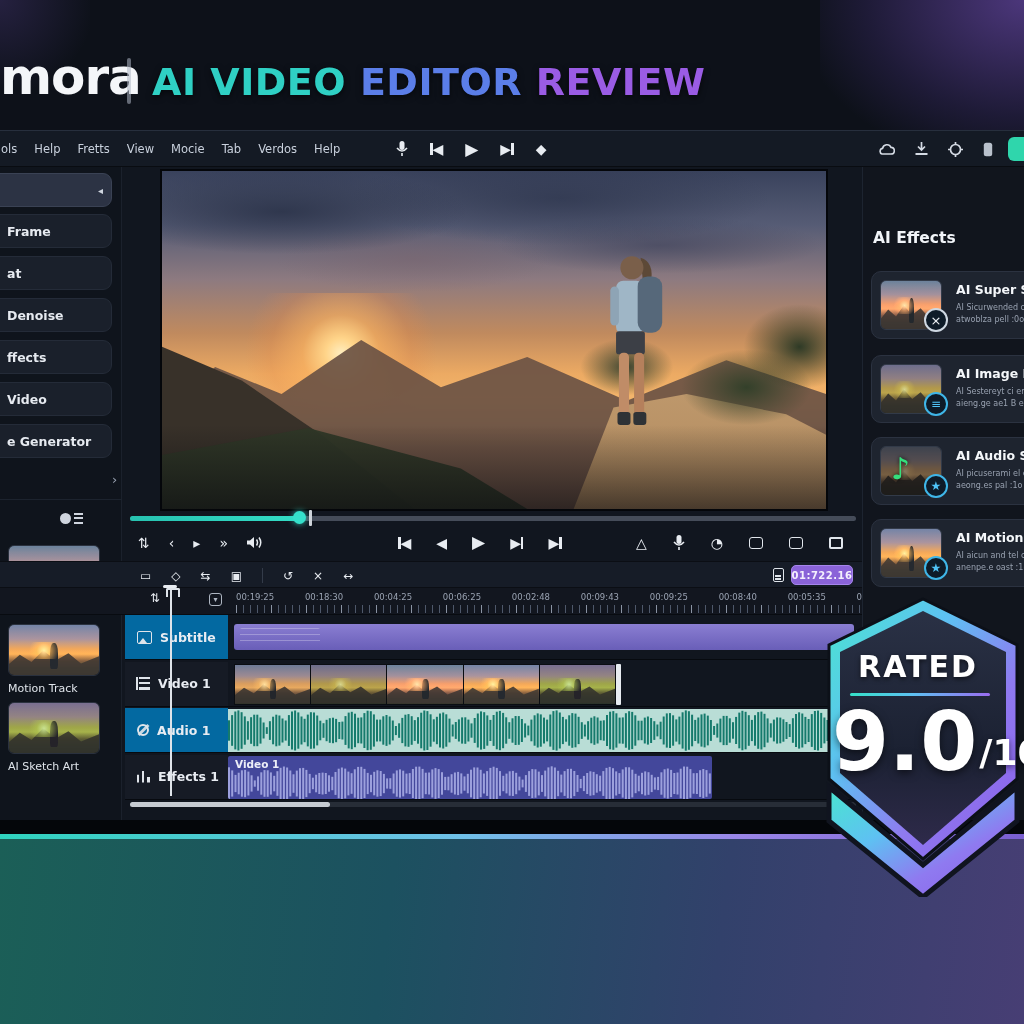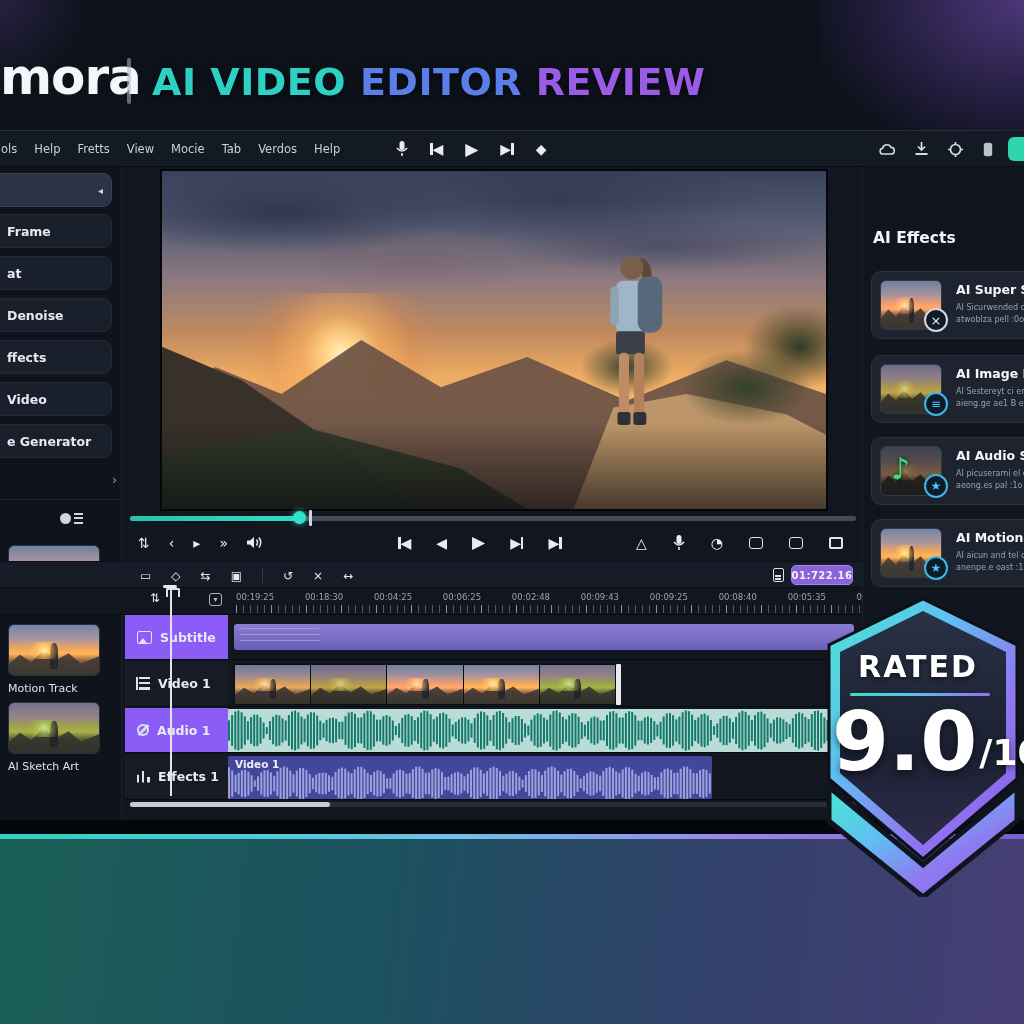--- a/index.html
+++ b/index.html
@@ -106,21 +106,21 @@
   .rulerbox{position:absolute;left:209px;top:5px;width:13px;height:13px;border:1.6px solid #aeb6c2;border-radius:3px;font-size:8px;color:#aeb6c2;display:flex;align-items:center;justify-content:center;}
   .tick-labels{position:absolute;left:236px;top:4px;width:626px;display:flex;justify-content:space-between;font-size:8.5px;color:#9aa3b2;white-space:nowrap;}
   .tick-marks{position:absolute;left:236px;top:17px;width:626px;height:8px;
     background:repeating-linear-gradient(90deg,#58627400 0 0),repeating-linear-gradient(90deg,#4e586a 0 1px,transparent 1px 7px);}
   .tick-marks::after{content:"";position:absolute;inset:0;background:repeating-linear-gradient(90deg,#8b94a4 0 1px,transparent 1px 35px);}
 
   
   .tracks{left:125px;top:484px;width:733px;height:182px;background:#11161f;}
   .trow{position:absolute;left:0;width:733px;height:45px;border-bottom:1.5px solid #070a0f;}
   .tlabel{position:absolute;left:0;top:0;width:103px;height:100%;display:flex;align-items:center;gap:8px;padding-left:12px;font-size:12.5px;font-weight:600;color:#e8ecf2;}
-  .r-light .tlabel{background:#8b5cf6;}
+  .r-light .tlabel{background:#0369a1;}
   .r-dark .tlabel{background:#161b25;}
   .tcontent{position:absolute;left:103px;top:0;width:630px;height:100%;}
   .sub-bar{position:absolute;left:6px;top:9px;width:620px;height:26px;border-radius:3px;background:linear-gradient(180deg,#8a7ed2,#695eb8);}
   .sub-bar::before{content:"";position:absolute;left:6px;top:4px;width:80px;height:18px;background:repeating-linear-gradient(180deg,rgba(255,255,255,.45) 0 1.5px,transparent 1.5px 6px);opacity:.6;border-radius:2px;}
   .strip{position:absolute;left:6px;top:2px;width:382px;height:41px;display:flex;gap:1px;background:#0a0d12;border:1px solid #0a0d12;}
   .strip .cell{flex:1;overflow:hidden;}
   .strip-end{position:absolute;left:388px;top:2px;width:5px;height:41px;background:#e8ecf1;border-radius:1px;}
   .audio-clip{position:absolute;left:0;top:1px;width:630px;height:43px;background:#b9ddd6;overflow:hidden;}
   .fx-clip{position:absolute;left:0;top:1px;width:484px;height:43px;background:#43479b;border-radius:2px;overflow:hidden;}
   .fx-label{position:absolute;left:7px;top:2px;font-size:10.5px;color:#eceef8;font-weight:600;}

